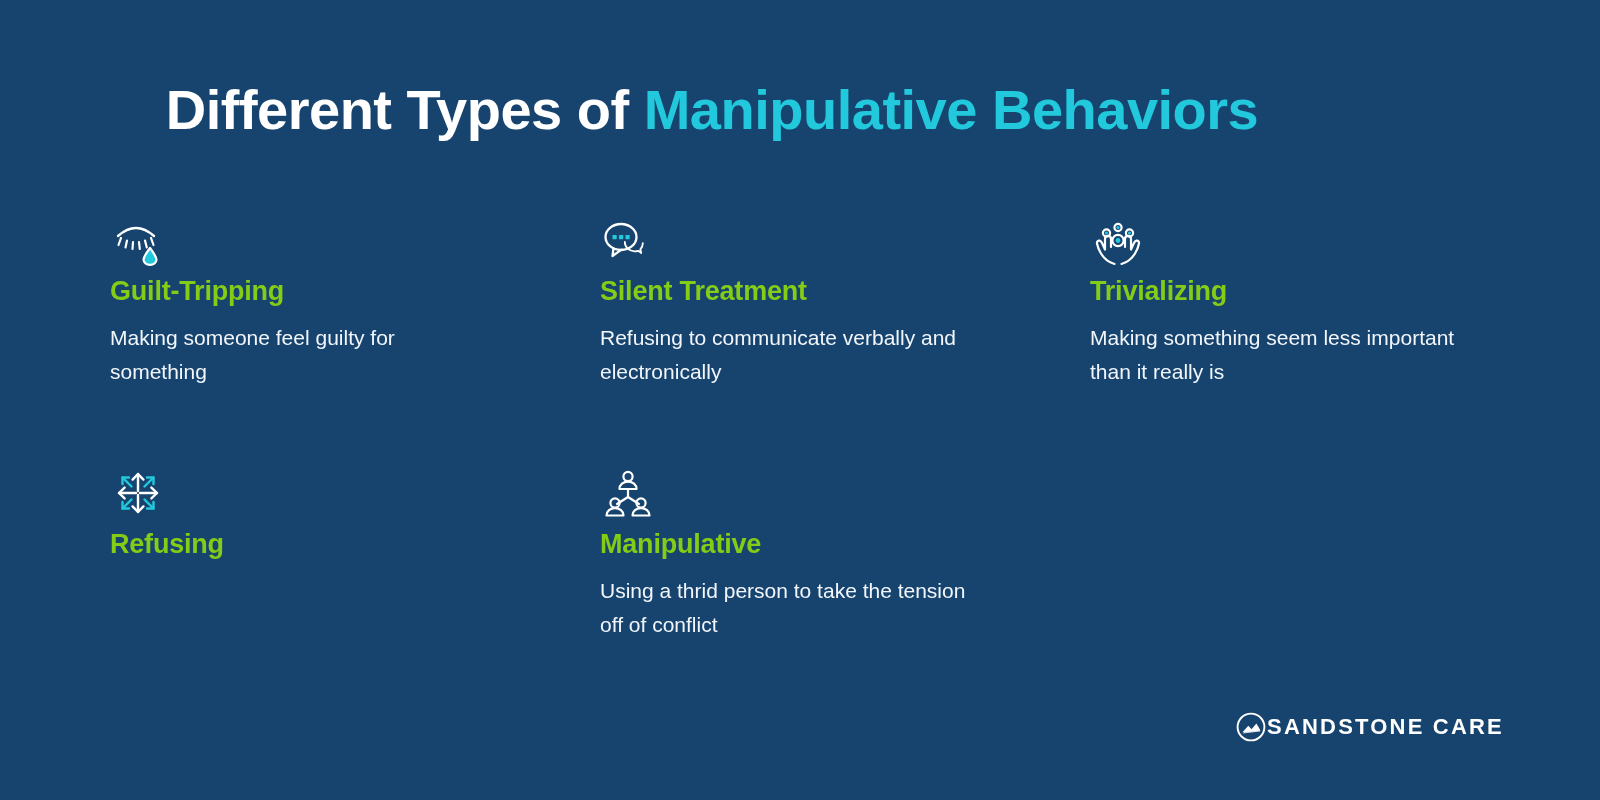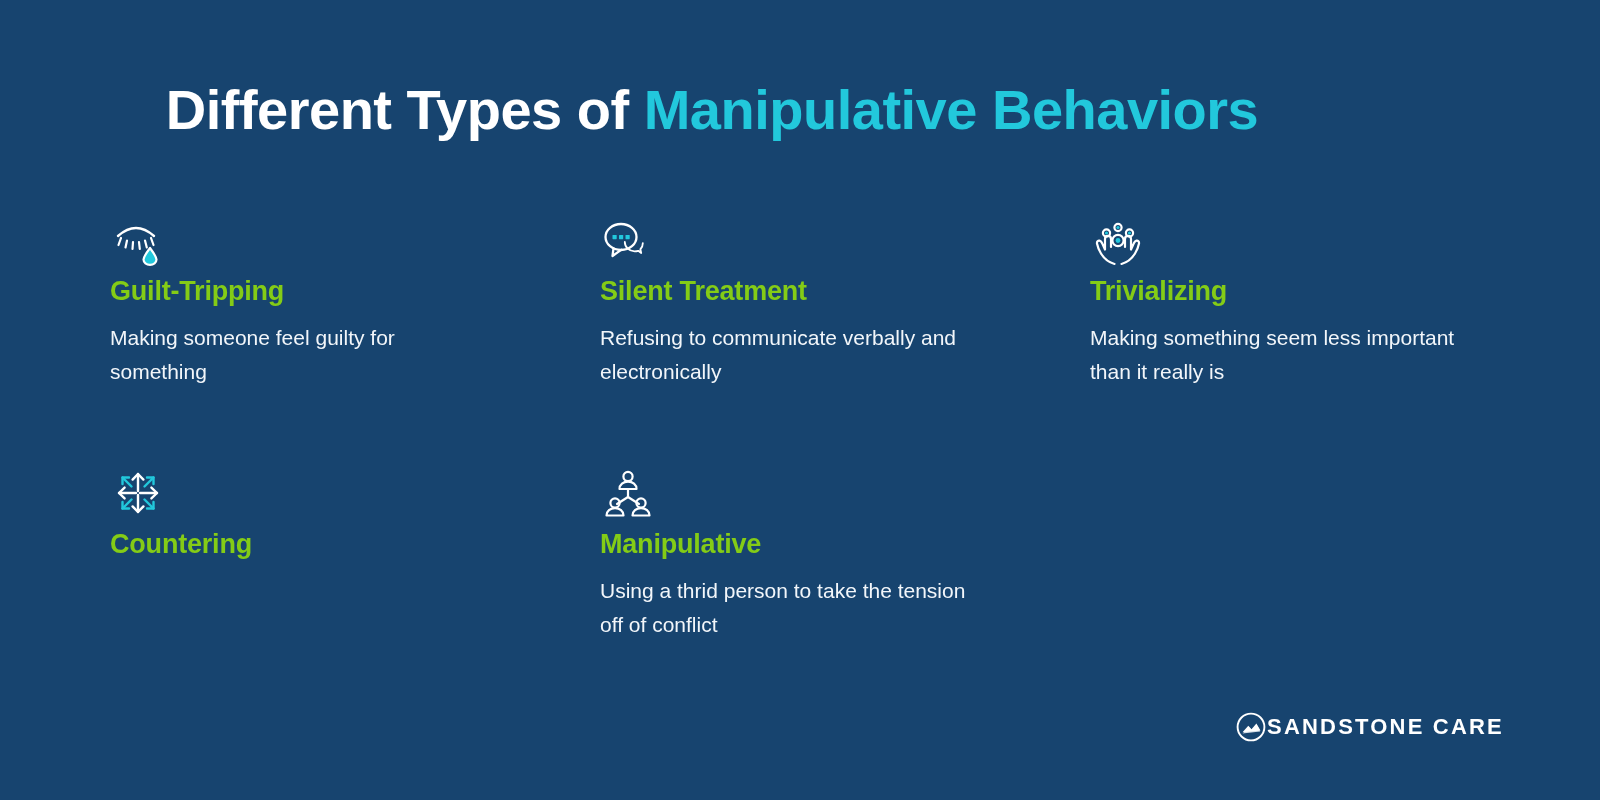--- a/index.html
+++ b/index.html
@@ -168,21 +168,21 @@
           <path d="M12.5 19 L12.5 12.5 L19 12.5"></path>
           <path d="M43.5 12.5 L34.5 21.5"></path>
           <path d="M37 12.5 L43.5 12.5 L43.5 19"></path>
           <path d="M12.5 43.5 L21.5 34.5"></path>
           <path d="M12.5 37 L12.5 43.5 L19 43.5"></path>
           <path d="M43.5 43.5 L34.5 34.5"></path>
           <path d="M43.5 37 L43.5 43.5 L37 43.5"></path>
         </g>
       </svg>
     </div>
-    <div class="card-title">Countering</div>
+    <div class="card-title">Refusing</div>
   </div>
 
   <div class="card">
     <div class="card-icon">
       <svg width="56" height="56" viewBox="0 0 56 56">
         <g stroke="#ffffff" stroke-width="2.2" fill="none" stroke-linecap="round" stroke-linejoin="round">
           <path d="M28 24 L28 32"></path>
           <path d="M28 32 L17 39"></path>
           <path d="M28 32 L39 39"></path>
           <circle cx="28" cy="11.5" r="4.6"></circle>

